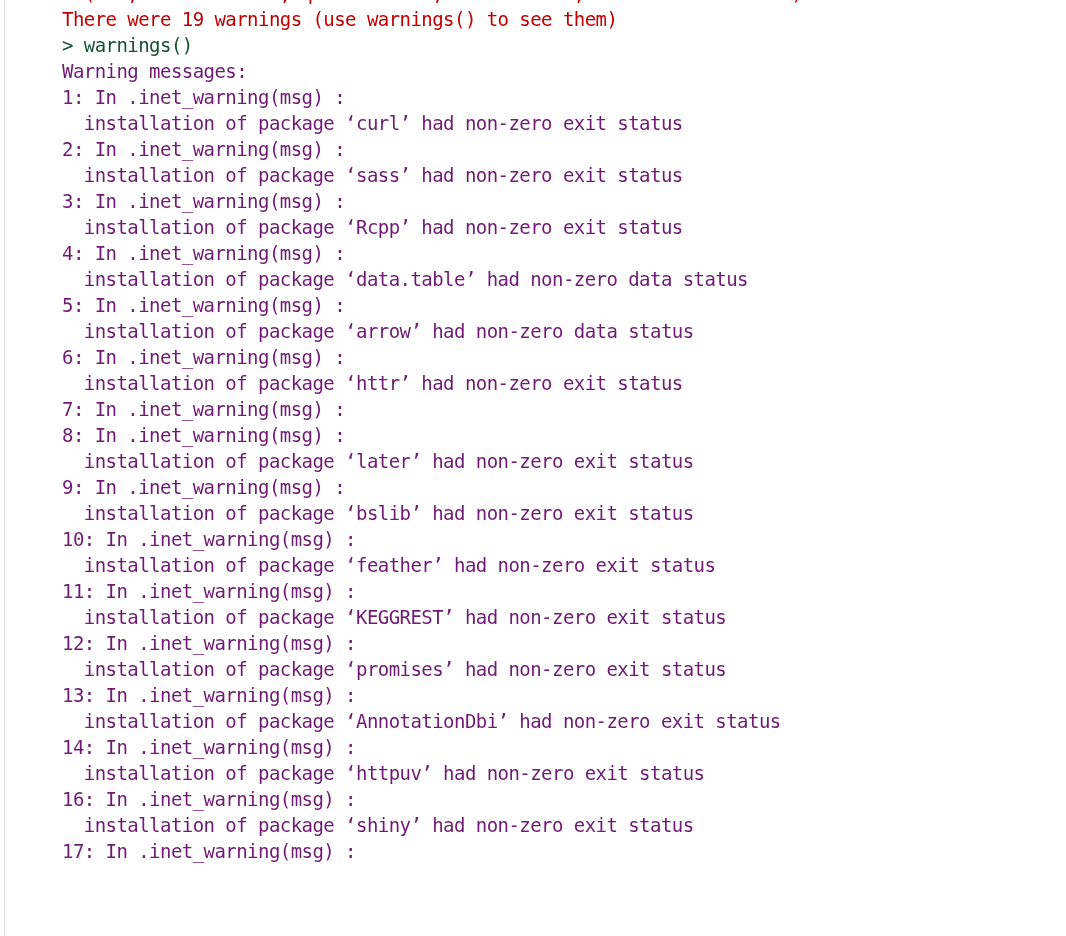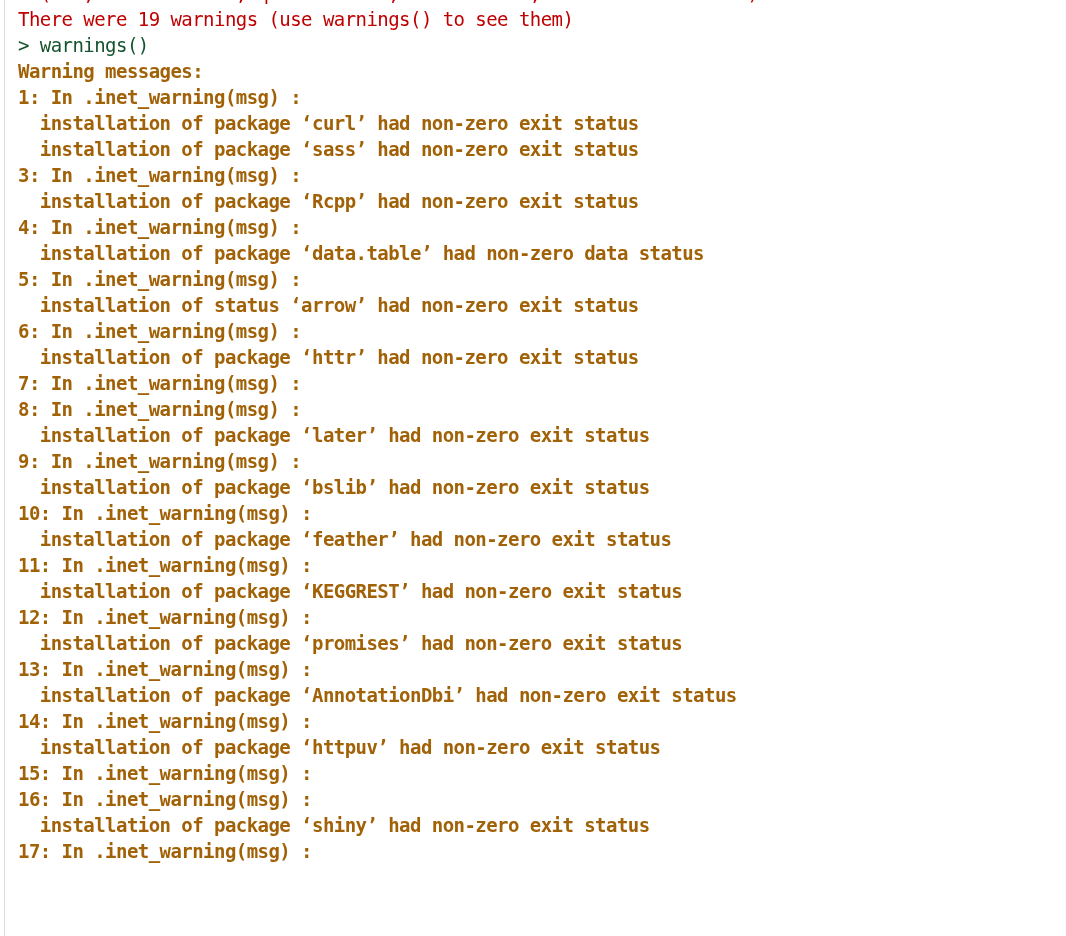--- a/index.html
+++ b/index.html
@@ -45,25 +45,26 @@
     box-sizing: border-box;
   }
 
   .line {
     height: 26px;
     line-height: 26px;
     font-size: 19px;
     letter-spacing: -0.55px;
     white-space: pre;
     color: #000000;
+    margin-left: 44px;
   }
 
   .line.err     { color: #C00000; }
   .line.cmd     { color: #14532d; }
-  .line.plain   { color: #a16207; font-weight: bold; }
+  .line.plain   { color: #701a75; }
 
   
   .line.clipped { color: #C00000; }
 </style>
 </head>
 <body>
 
 <div id="console-pane">
 
   <div id="pane-left-rule"></div>
@@ -74,30 +75,31 @@
 
     <div class="line err">There were 19 warnings (use warnings() to see them)</div>
 
     <div class="line cmd">&gt; warnings()</div>
 
     <div class="line plain">Warning messages:</div>
 
     <div class="line plain">1: In .inet_warning(msg) :</div>
     <div class="line plain">  installation of package ‘curl’ had non-zero exit status</div>
 
+    <div class="line plain">2: In .inet_warning(msg) :</div>
     <div class="line plain">  installation of package ‘sass’ had non-zero exit status</div>
 
     <div class="line plain">3: In .inet_warning(msg) :</div>
     <div class="line plain">  installation of package ‘Rcpp’ had non-zero exit status</div>
 
     <div class="line plain">4: In .inet_warning(msg) :</div>
     <div class="line plain">  installation of package ‘data.table’ had non-zero data status</div>
 
     <div class="line plain">5: In .inet_warning(msg) :</div>
-    <div class="line plain">  installation of status ‘arrow’ had non-zero exit status</div>
+    <div class="line plain">  installation of package ‘arrow’ had non-zero data status</div>
 
     <div class="line plain">6: In .inet_warning(msg) :</div>
     <div class="line plain">  installation of package ‘httr’ had non-zero exit status</div>
 
     <div class="line plain">7: In .inet_warning(msg) :</div>
 
     <div class="line plain">8: In .inet_warning(msg) :</div>
     <div class="line plain">  installation of package ‘later’ had non-zero exit status</div>
 
     <div class="line plain">9: In .inet_warning(msg) :</div>
@@ -111,21 +113,20 @@
 
     <div class="line plain">12: In .inet_warning(msg) :</div>
     <div class="line plain">  installation of package ‘promises’ had non-zero exit status</div>
 
     <div class="line plain">13: In .inet_warning(msg) :</div>
     <div class="line plain">  installation of package ‘AnnotationDbi’ had non-zero exit status</div>
 
     <div class="line plain">14: In .inet_warning(msg) :</div>
     <div class="line plain">  installation of package ‘httpuv’ had non-zero exit status</div>
 
-    <div class="line plain">15: In .inet_warning(msg) :</div>
 
     <div class="line plain">16: In .inet_warning(msg) :</div>
     <div class="line plain">  installation of package ‘shiny’ had non-zero exit status</div>
 
     <div class="line plain">17: In .inet_warning(msg) :</div>
 
   </div>
 </div>
 
 </body></html>

